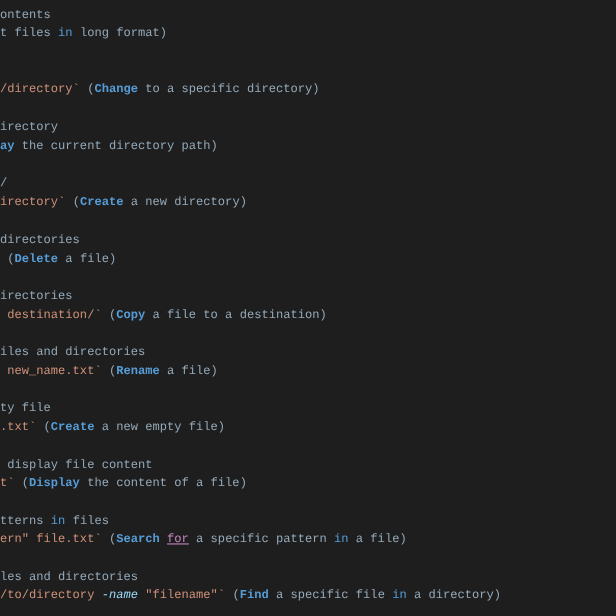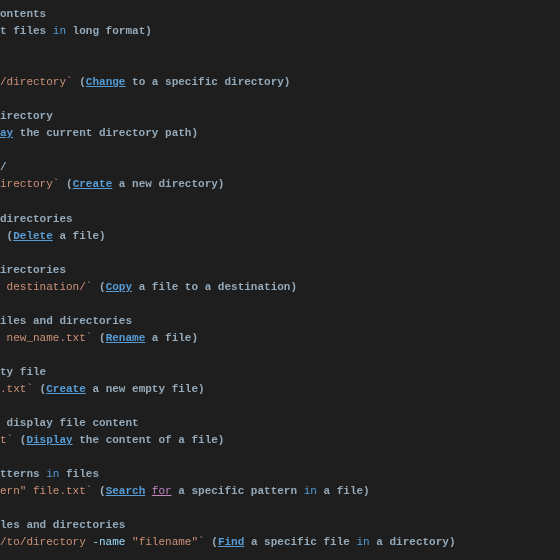--- a/index.html
+++ b/index.html
@@ -14,24 +14,24 @@
     overflow: hidden;
     padding: 6px 0 0 0;
   }
   .content {
     white-space: pre;
     padding-left: 0;
   }
   .line { display: block; min-height: 1.55em; }
   .blank { min-height: 1.55em; }
   
-  .c-plain  { color: #94a9b9; font-weight: bold; }   
+  .c-plain  { color: #94a9b9; }   
   .c-code   { color: #ce9178; }   
   .c-blue   { color: #569cd6; }   
   .c-kw     { color: #c586c0; text-decoration: underline; }   
   .c-str    { color: #ce9178; }   
-  .c-flag   { color: #9cdcfe; }   
-  .bold     { font-weight: 600; text-decoration: underline; }
+  .c-flag   { color: #9cdcfe; font-style: italic; }   
+  .bold     { font-weight: 600; }
 </style>
 </head>
 <body>
 
 <div class="content" id="code-content"><div class="line"><span class="c-plain">ontents</span></div><div class="line"><span class="c-plain">t files </span><span class="c-blue">in</span><span class="c-plain"> long format)</span></div><div class="line blank">&nbsp;</div><div class="line blank">&nbsp;</div><div class="line"><span class="c-code">/directory`</span><span class="c-plain"> (</span><span class="c-blue bold">Change</span><span class="c-plain"> to a specific directory)</span></div><div class="line blank">&nbsp;</div><div class="line"><span class="c-plain">irectory</span></div><div class="line"><span class="c-blue bold">ay</span><span class="c-plain"> the current directory path)</span></div><div class="line blank">&nbsp;</div><div class="line"><span class="c-plain">/</span></div><div class="line"><span class="c-code">irectory`</span><span class="c-plain"> (</span><span class="c-blue bold">Create</span><span class="c-plain"> a new directory)</span></div><div class="line blank">&nbsp;</div><div class="line"><span class="c-plain">directories</span></div><div class="line"><span class="c-plain"> (</span><span class="c-blue bold">Delete</span><span class="c-plain"> a file)</span></div><div class="line blank">&nbsp;</div><div class="line"><span class="c-plain">irectories</span></div><div class="line"><span class="c-code"> destination/`</span><span class="c-plain"> (</span><span class="c-blue bold">Copy</span><span class="c-plain"> a file to a destination)</span></div><div class="line blank">&nbsp;</div><div class="line"><span class="c-plain">iles and directories</span></div><div class="line"><span class="c-code"> new_name.txt`</span><span class="c-plain"> (</span><span class="c-blue bold">Rename</span><span class="c-plain"> a file)</span></div><div class="line blank">&nbsp;</div><div class="line"><span class="c-plain">ty file</span></div><div class="line"><span class="c-code">.txt`</span><span class="c-plain"> (</span><span class="c-blue bold">Create</span><span class="c-plain"> a new empty file)</span></div><div class="line blank">&nbsp;</div><div class="line"><span class="c-plain"> display file content</span></div><div class="line"><span class="c-code">t`</span><span class="c-plain"> (</span><span class="c-blue bold">Display</span><span class="c-plain"> the content of a file)</span></div><div class="line blank">&nbsp;</div><div class="line"><span class="c-plain">tterns </span><span class="c-blue">in</span><span class="c-plain"> files</span></div><div class="line"><span class="c-code">ern" file.txt`</span><span class="c-plain"> (</span><span class="c-blue bold">Search</span><span class="c-plain"> </span><span class="c-kw">for</span><span class="c-plain"> a specific pattern </span><span class="c-blue">in</span><span class="c-plain"> a file)</span></div><div class="line blank">&nbsp;</div><div class="line"><span class="c-plain">les and directories</span></div><div class="line"><span class="c-code">/to/directory </span><span class="c-flag">-name</span><span class="c-plain"> </span><span class="c-str">"filename"</span><span class="c-code">`</span><span class="c-plain"> (</span><span class="c-blue bold">Find</span><span class="c-plain"> a specific file </span><span class="c-blue">in</span><span class="c-plain"> a directory)</span></div><div class="line blank">&nbsp;</div></div>
 
 </body></html>

